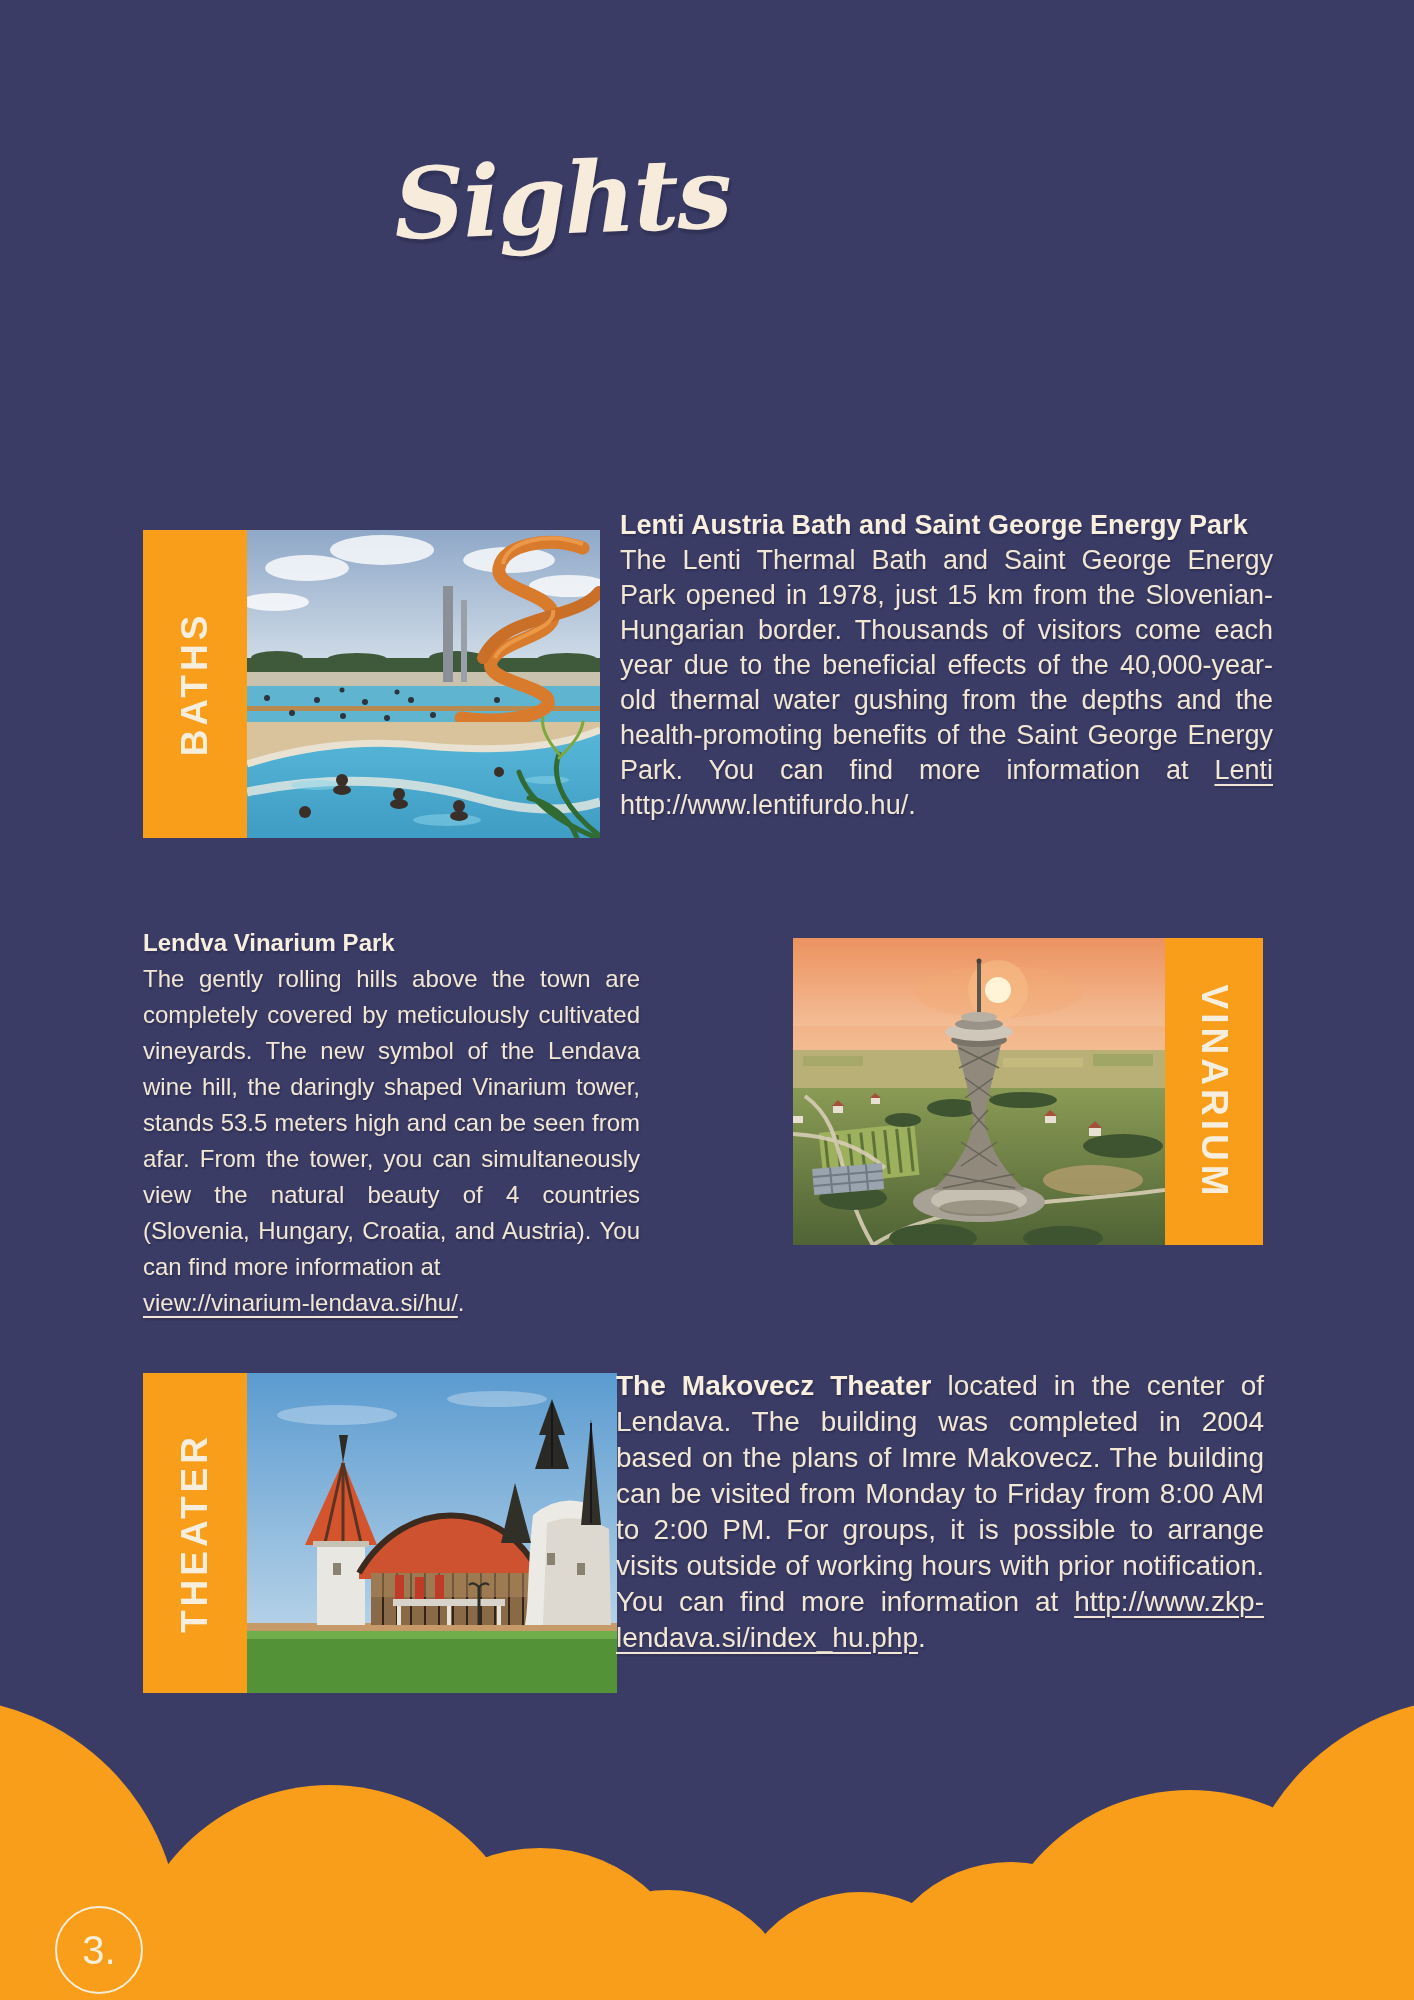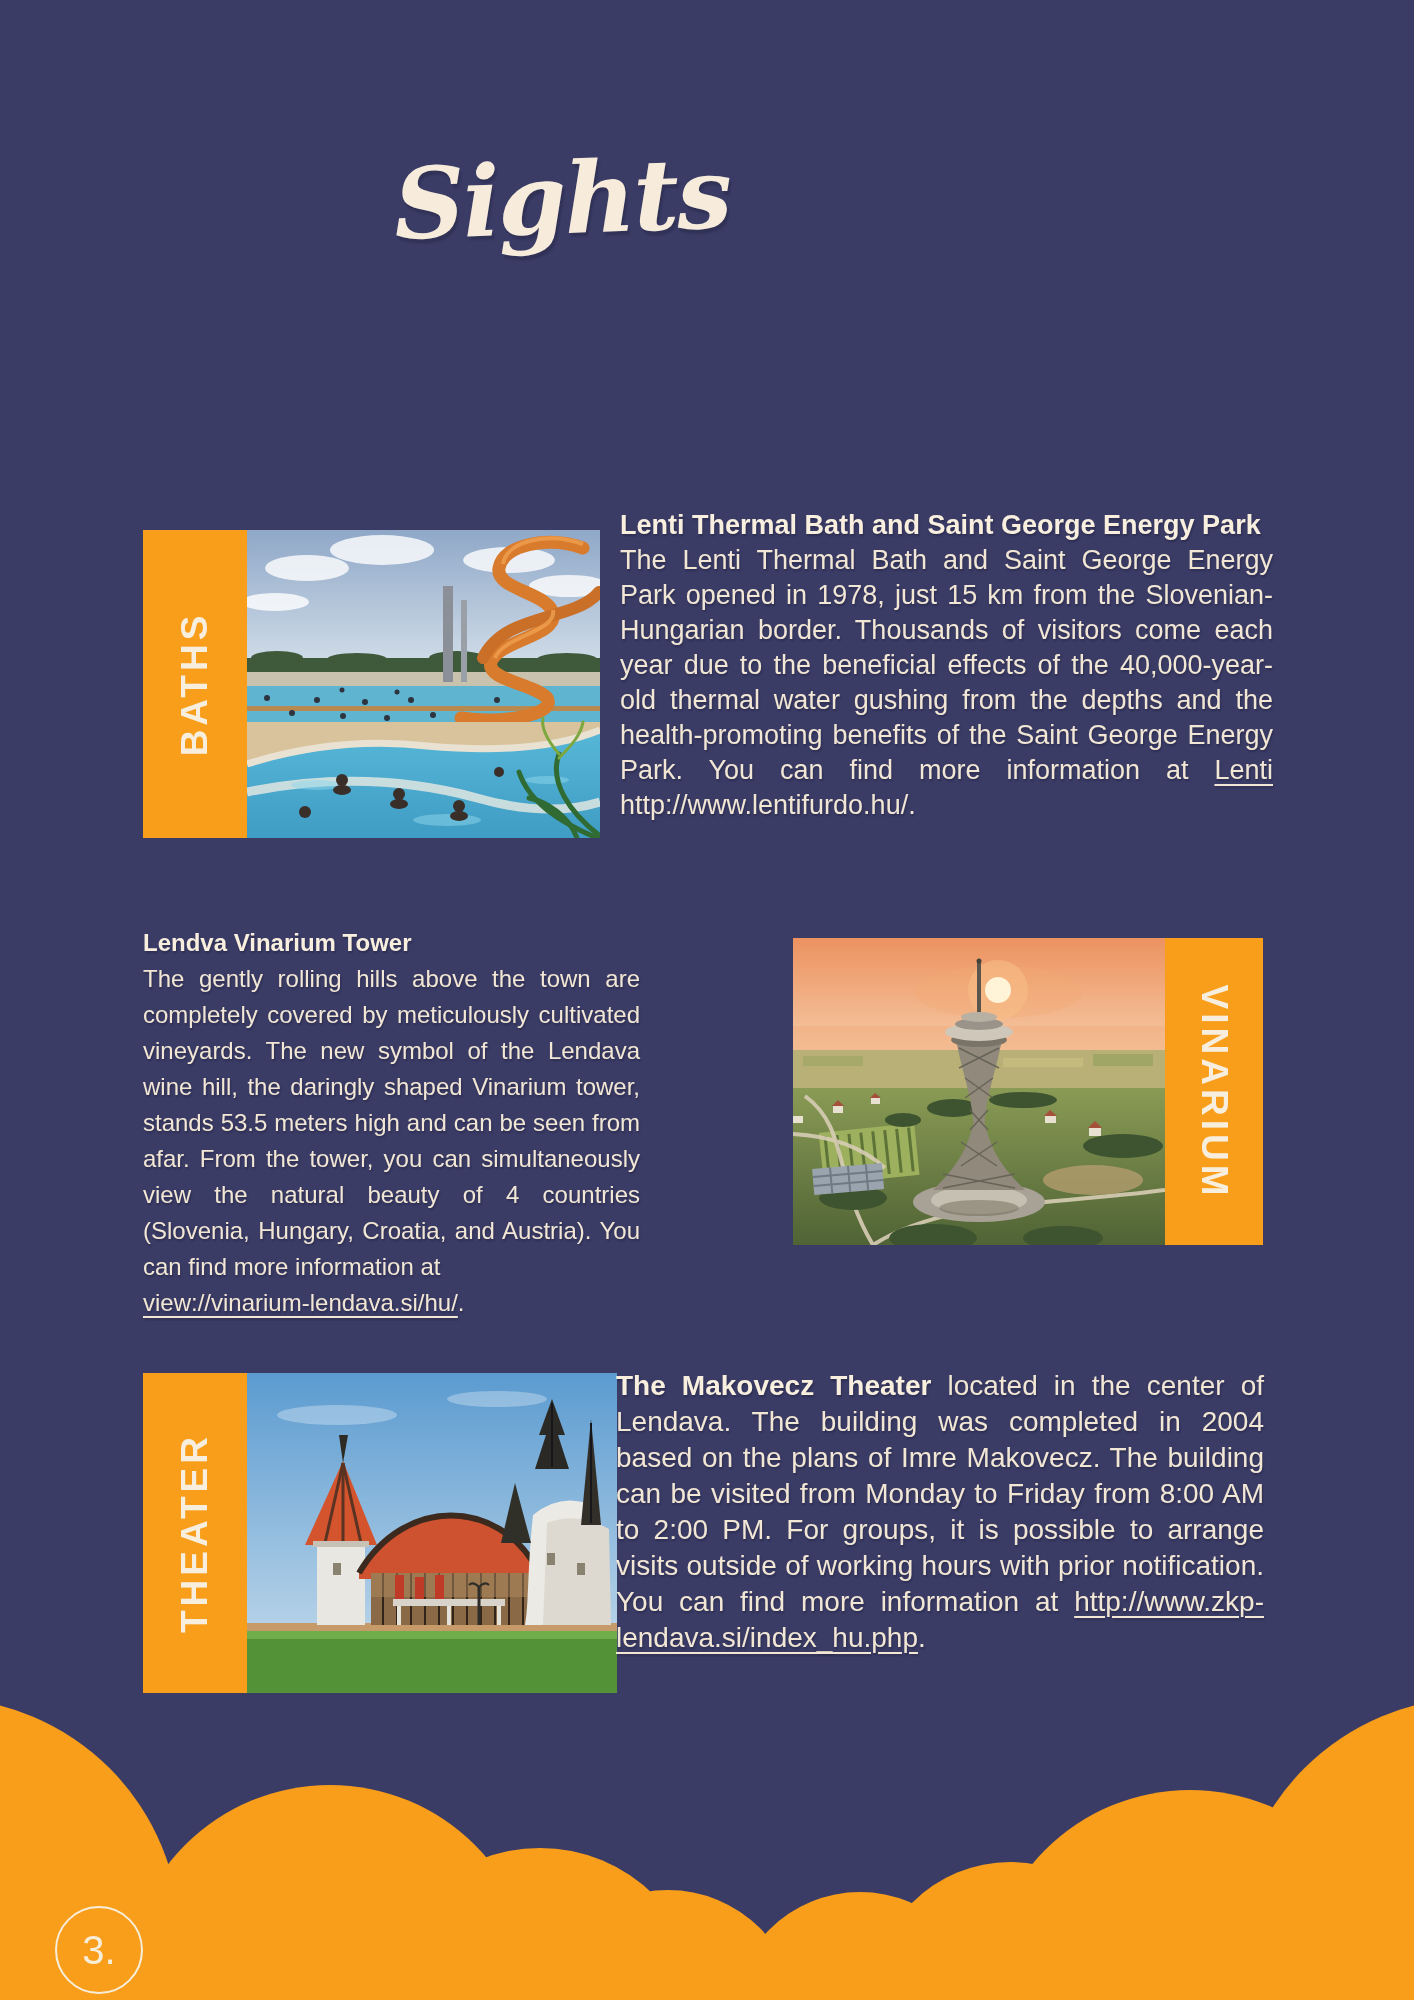--- a/index.html
+++ b/index.html
@@ -162,26 +162,26 @@
       <path d="M330,308 C322,286 300,272 282,268"></path>
     </g>
     <g fill="none" stroke="#7da83f" stroke-width="3" stroke-linecap="round">
       <path d="M312,224 C300,210 294,198 296,188"></path>
       <path d="M312,228 C326,214 334,204 336,192"></path>
     </g>
   </svg>
 </div>
 
 <div class="abs body-text s1-text">
-  <p class="heading">Lenti Thermal Bath and Saint George Energy Park</p>
+  <p class="heading">Lenti Austria Bath and Saint George Energy Park</p>
   <p class="just"><span>The Lenti Thermal Bath and Saint George Energy Park opened in 1978, just 15 km from the Slovenian-Hungarian border. Thousands of visitors come each year due to the beneficial effects of the 40,000-year-old thermal water gushing from the depths and the health-promoting benefits of the Saint George Energy Park. You can find more information at </span><a class="doclink" href="#">Lenti</a><span> http://www.lentifurdo.hu/.</span></p>
 </div>
 
 <div class="abs body-text s2-text">
-  <p class="heading">Lendva Vinarium Tower</p>
+  <p class="heading">Lendva Vinarium Park</p>
   <p class="just">The gently rolling hills above the town are completely covered by meticulously cultivated vineyards. The new symbol of the Lendava wine hill, the daringly shaped Vinarium tower, stands 53.5 meters high and can be seen from afar. From the tower, you can simultaneously view the natural beauty of 4 countries (Slovenia, Hungary, Croatia, and Austria). You can find more information at</p>
   <p><a class="doclink" href="#">view://vinarium-lendava.si/hu/</a><span>.</span></p>
 </div>
 
 <div class="abs photo s2-photo">
   <svg width="372" height="307" viewBox="0 0 372 307">
     <defs>
       <linearGradient id="skyV" x1="0" y1="0" x2="0" y2="1">
         <stop offset="0" stop-color="#ec9260"></stop>
           <stop offset="1" stop-color="#f8d7b4"></stop>

